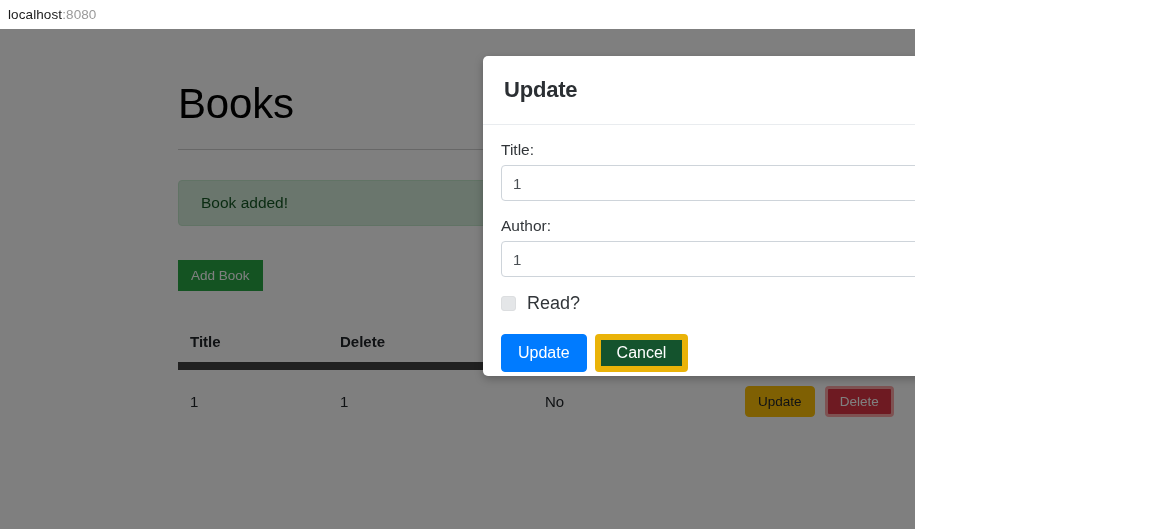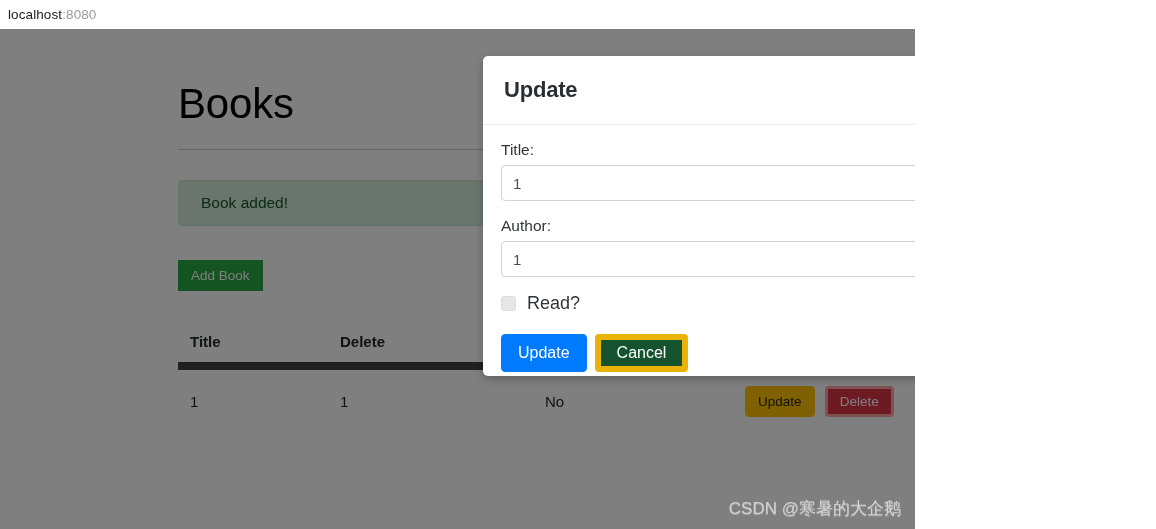--- a/index.html
+++ b/index.html
@@ -322,15 +322,14 @@
       </div>
 
       <div id="modal-footer-buttons">
         <button class="modal-btn" id="modal-update-button">Update</button>
         <button class="modal-btn" id="modal-cancel-button">Cancel</button>
       </div>
 
     </div>
   </div>
 
-  <div id="watermark">CSDN @寒暑的大企鹅</div>
 
 </div>
 
 </body></html>

